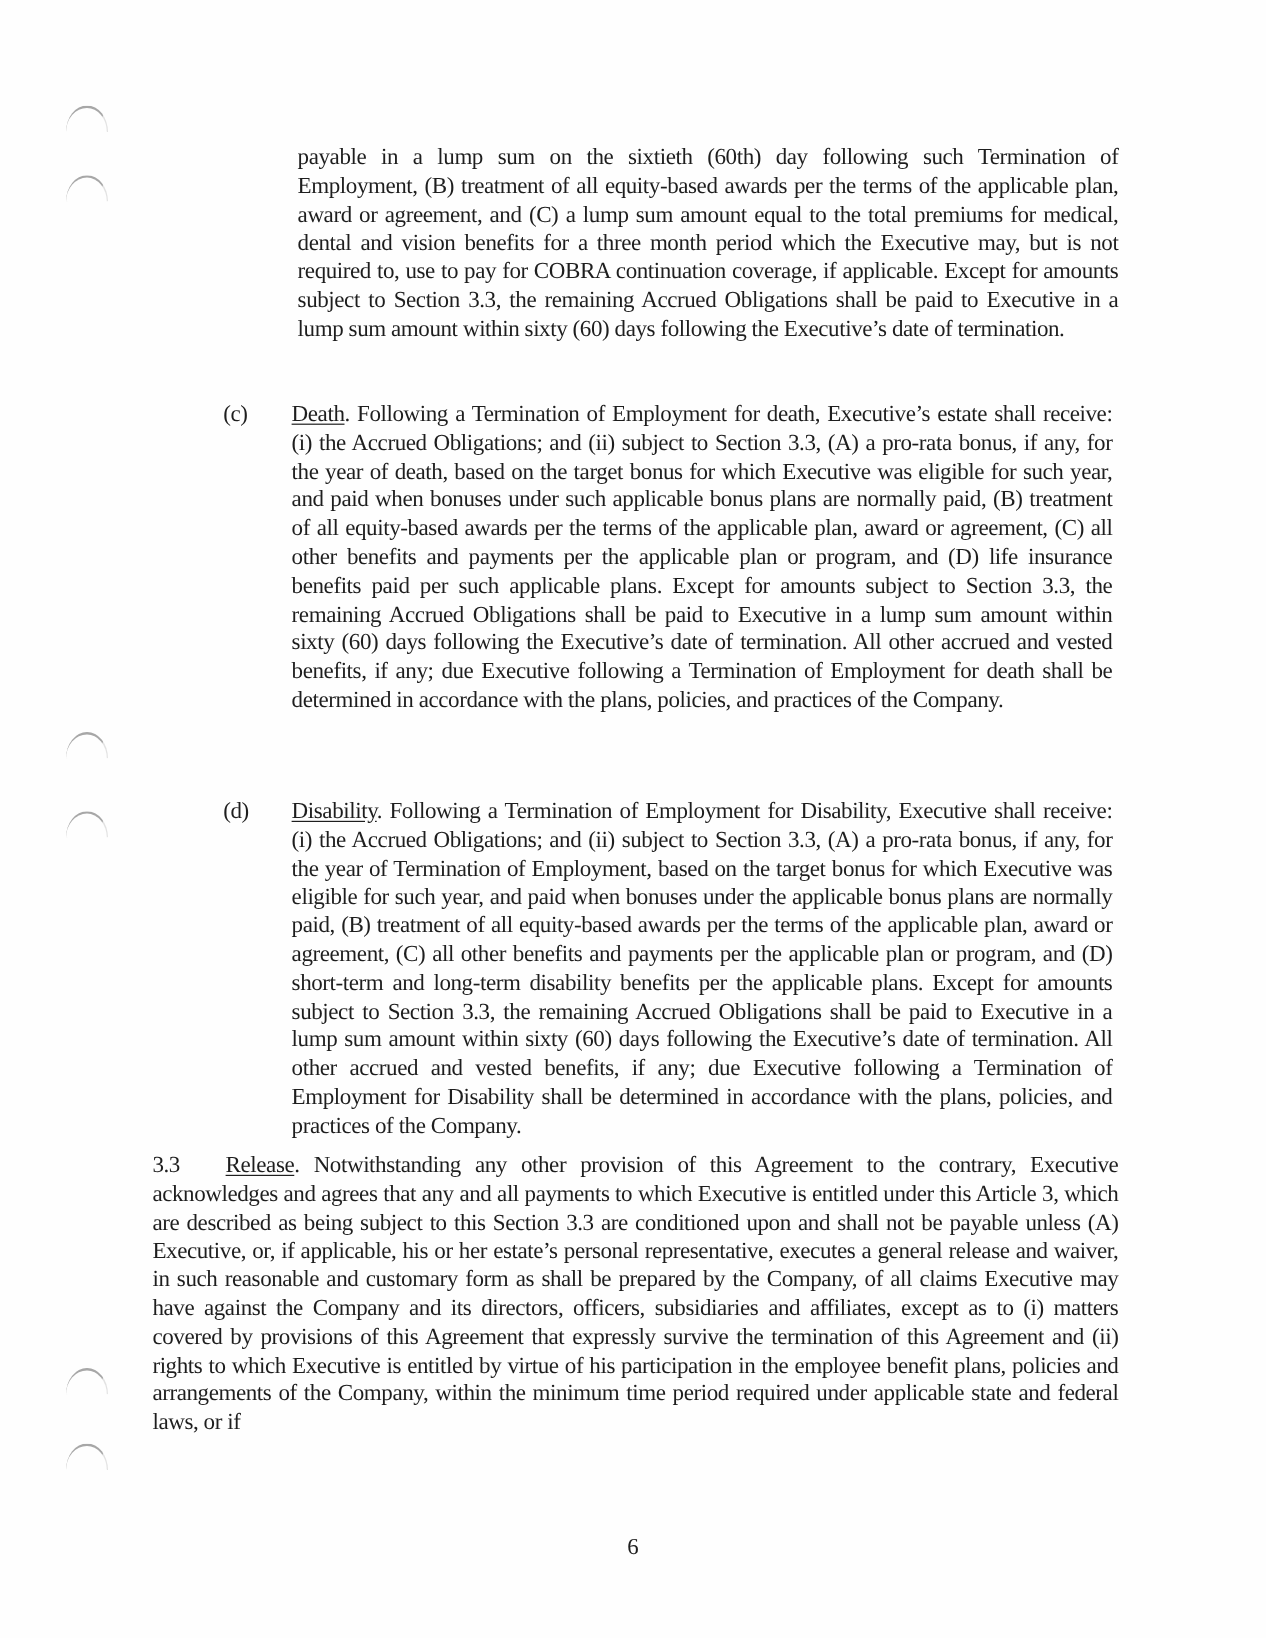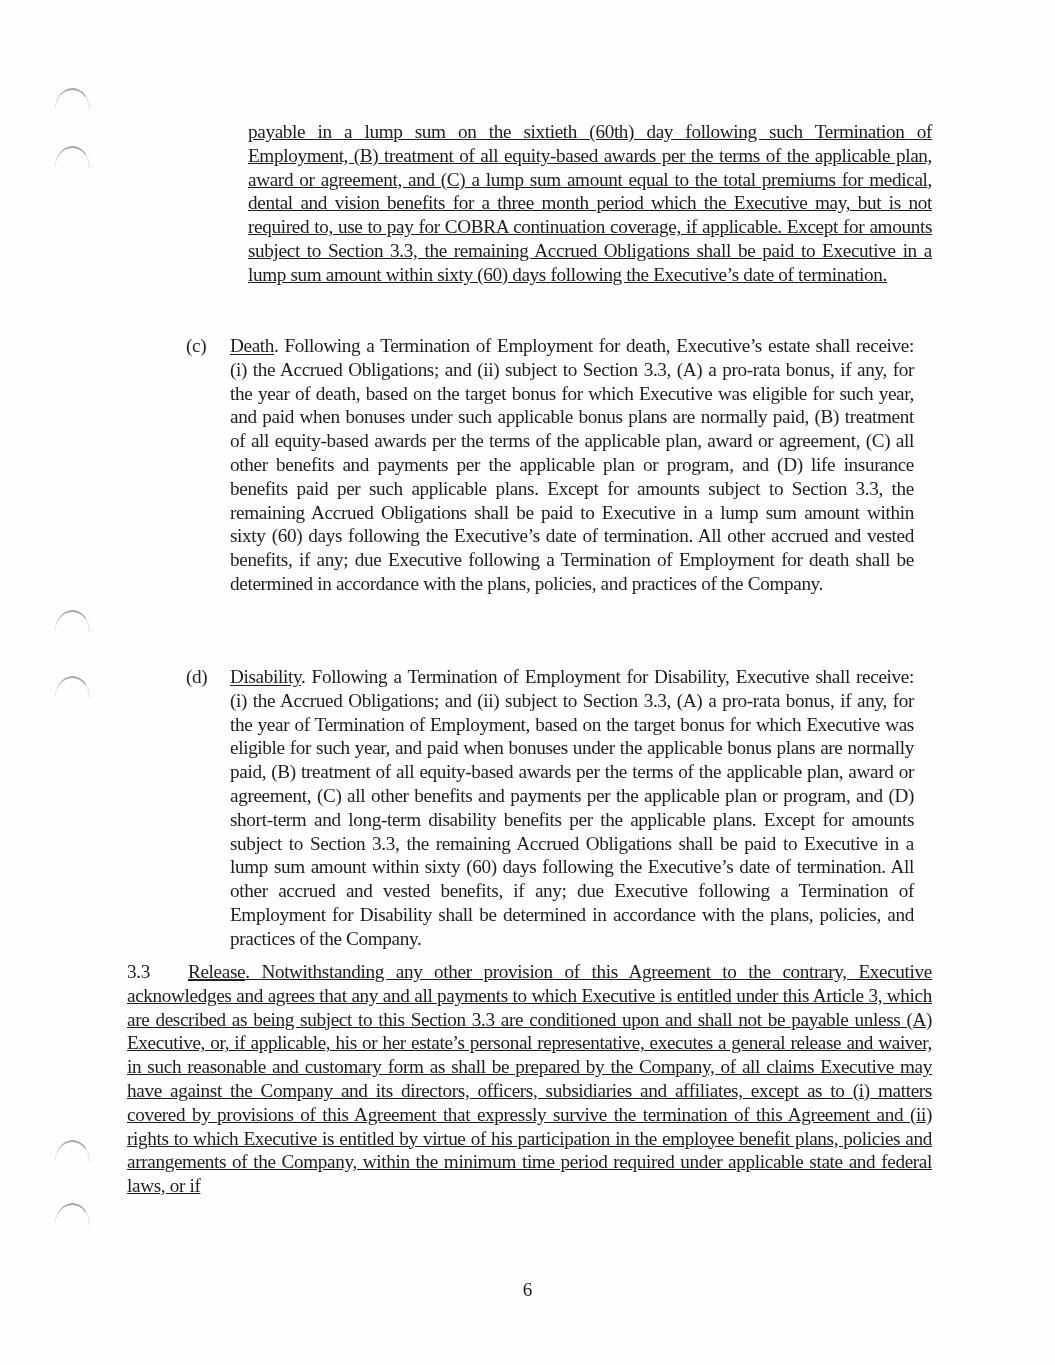--- a/index.html
+++ b/index.html
@@ -33,39 +33,38 @@
       border-right: 1px solid rgba(160,160,160,0.4);
     }
     .text {
       font-size: 19.2px;
       line-height: 23.8px;
       text-align: justify;
       letter-spacing: -0.35px;
     }
     .block {
       position: absolute;
-      text-decoration: underline;
     }
     .para-cont {
       left: 248px;
       top: 120px;
       width: 684px;
     }
     .sub-item {
       position: absolute;
       left: 186px;
       width: 746px;
     }
     .sub-item .label {
       position: absolute;
       left: 0;
       top: 0;
     }
     .sub-item .body {
-      margin-left: 44px;
+      margin-left: 57px;
       width: 684px;
     }
     .item-c { top: 334px; }
     .item-d { top: 665px; }
     .section {
       left: 127px;
       top: 960px;
       width: 805px;
     }
     .section .num {

